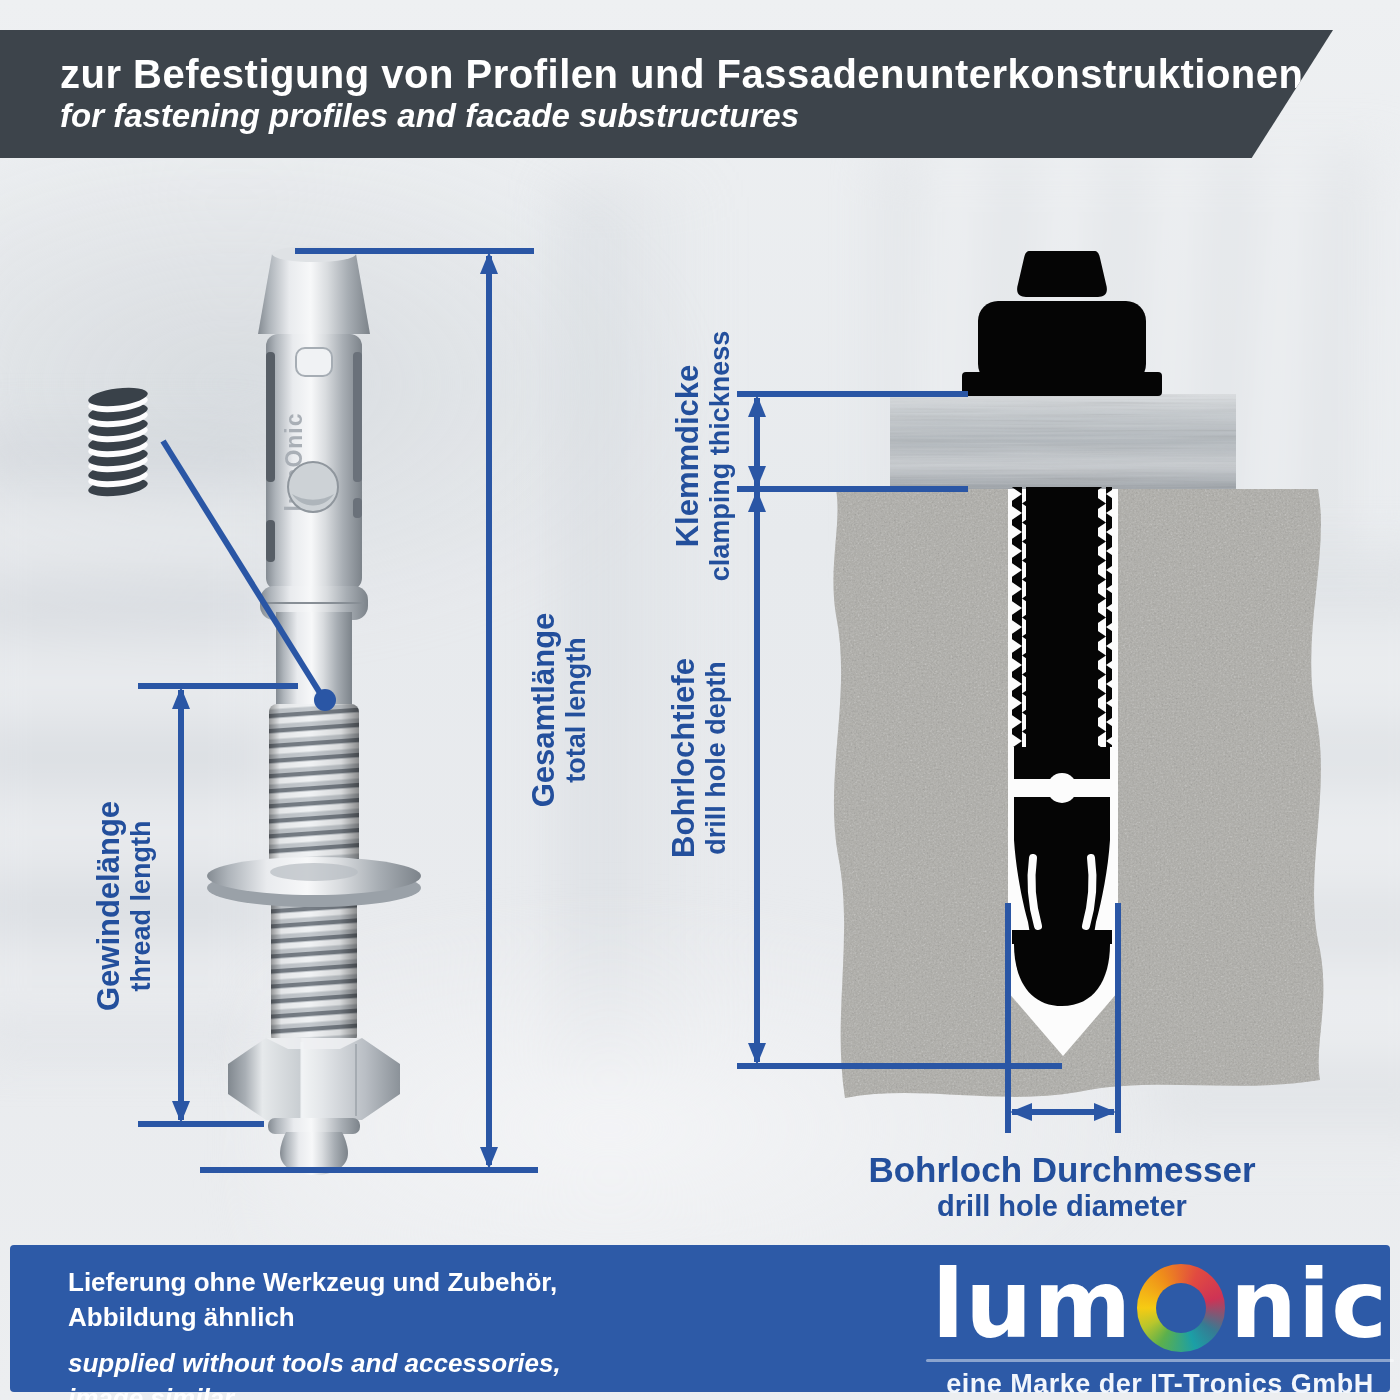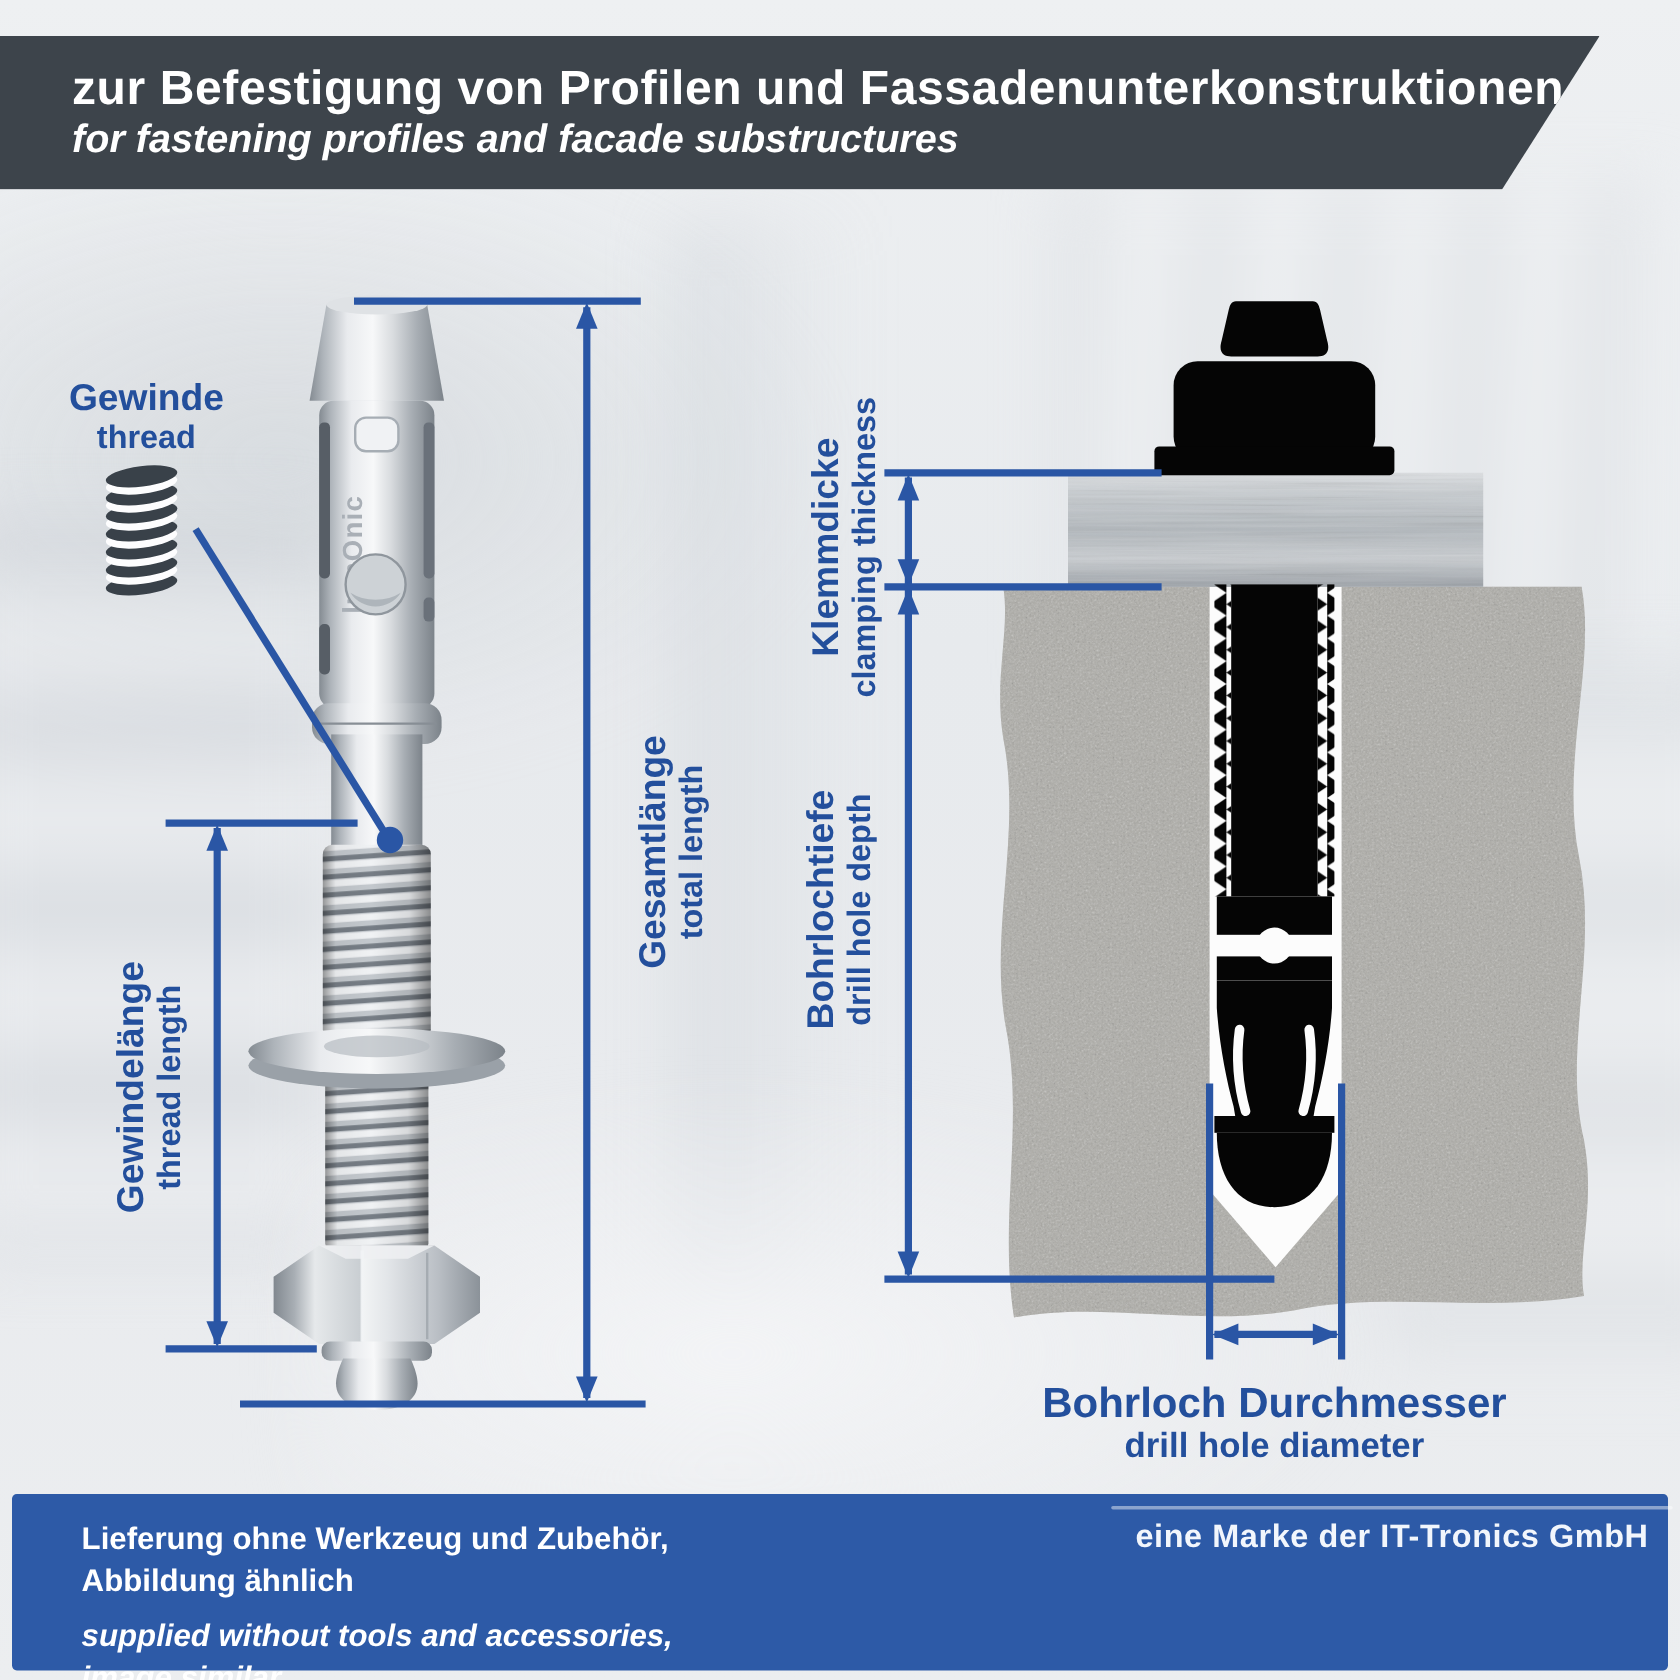--- a/index.html
+++ b/index.html
@@ -275,24 +275,20 @@
         <polygon points="1116,1112 1094,1103 1094,1121" stroke="none"></polygon>
       </g>
     </g>
   </svg>
 
   <div class="header">
     <div class="t1">zur Befestigung von Profilen und Fassadenunterkonstruktionen</div>
     <div class="t2">for fastening profiles and facade substructures</div>
   </div>
 
-  <div class="hlabel" style="left:122px;top:347px">
-    <div class="de">Gewinde</div>
-    <div class="en">thread</div>
-  </div>
 
   <div class="vlabel" style="left:559px;top:710px">
     <div class="de">Gesamtlänge</div>
     <div class="en">total length</div>
   </div>
 
   <div class="vlabel" style="left:124px;top:906px">
     <div class="de">Gewindelänge</div>
     <div class="en">thread length</div>
   </div>
@@ -315,18 +311,23 @@
   <div class="footer">
     <div class="fnotes">
       <div>Lieferung ohne Werkzeug und Zubehör,</div>
       <div>Abbildung ähnlich</div>
       <div class="en">
         <div>supplied without tools and accessories,</div>
         <div>image similar</div>
       </div>
     </div>
     <div class="brand">
+      <div class="brandrow">
+        <span class="brandtxt">lum</span>
+        <span class="ring"></span>
+        <span class="brandtxt">nic</span>
+      </div>
       <div class="brandline"></div>
       <div class="tagline">eine Marke der IT-Tronics GmbH</div>
     </div>
   </div>
 
 </div>
 
 </body></html>

